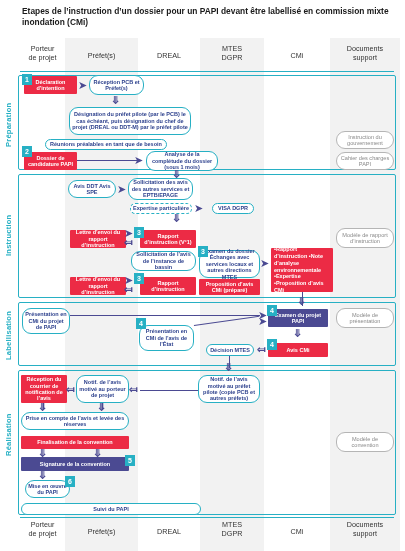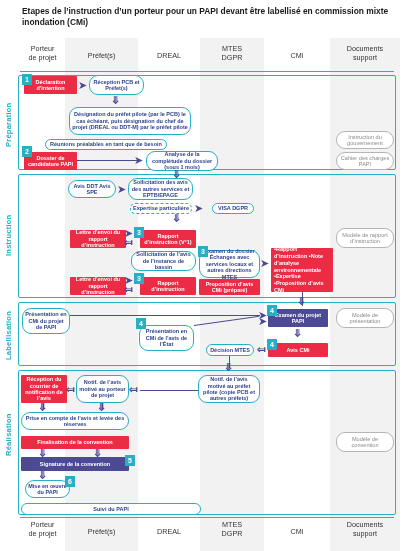--- a/index.html
+++ b/index.html
@@ -85,21 +85,21 @@
   .chev-dn {
     position:absolute; color:#4b4a92; font-size:11px; font-weight:bold;
     line-height:1; font-family:"DejaVu Sans", sans-serif;
   }
 </style>
 </head>
 <body>
 
 <div class="page">
 
-  <div class="title">Etapes de l’instruction d’un porteur pour un PAPI devant être labellisé en commission mixte inondation (CMi)</div>
+  <div class="title">Etapes de l’instruction d’un dossier pour un PAPI devant être labellisé en commission mixte inondation (CMi)</div>
 
   <div class="col-stripe" style="left:65px;top:38px;width:73px;height:34px;"></div>
   <div class="col-stripe" style="left:200px;top:38px;width:64px;height:34px;"></div>
   <div class="col-stripe" style="left:330px;top:38px;width:70px;height:34px;"></div>
 
   <div class="col-stripe" style="left:65px;top:72px;width:73px;height:446px;"></div>
   <div class="col-stripe" style="left:200px;top:72px;width:64px;height:446px;"></div>
   <div class="col-stripe" style="left:330px;top:72px;width:70px;height:446px;"></div>
 
   <div class="col-stripe" style="left:65px;top:518px;width:73px;height:33px;"></div>

